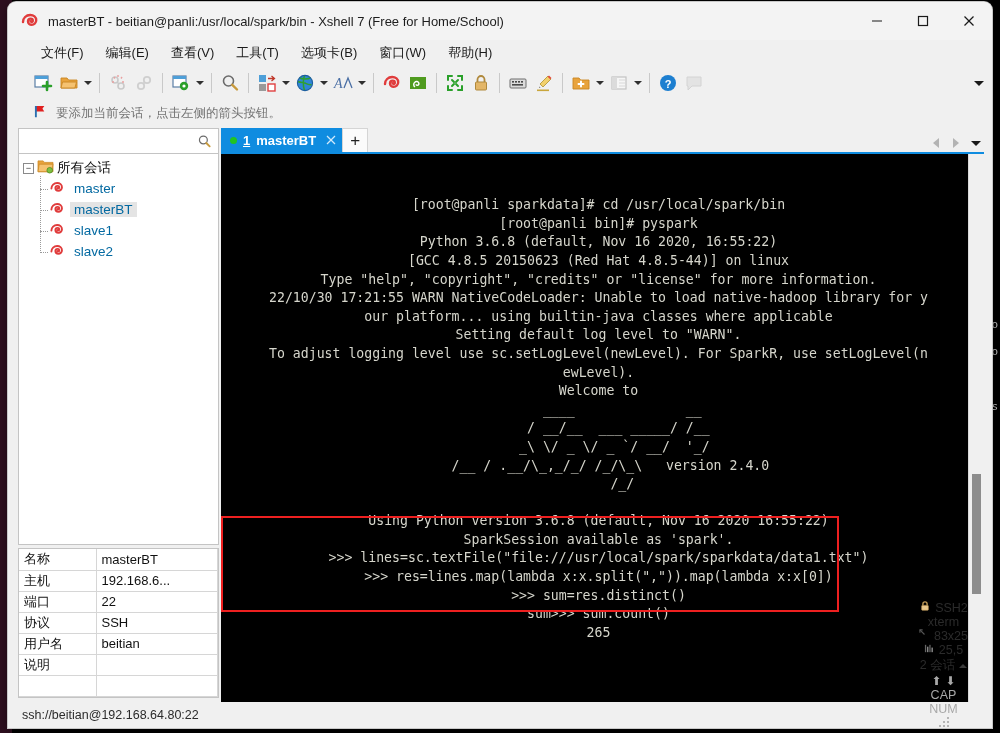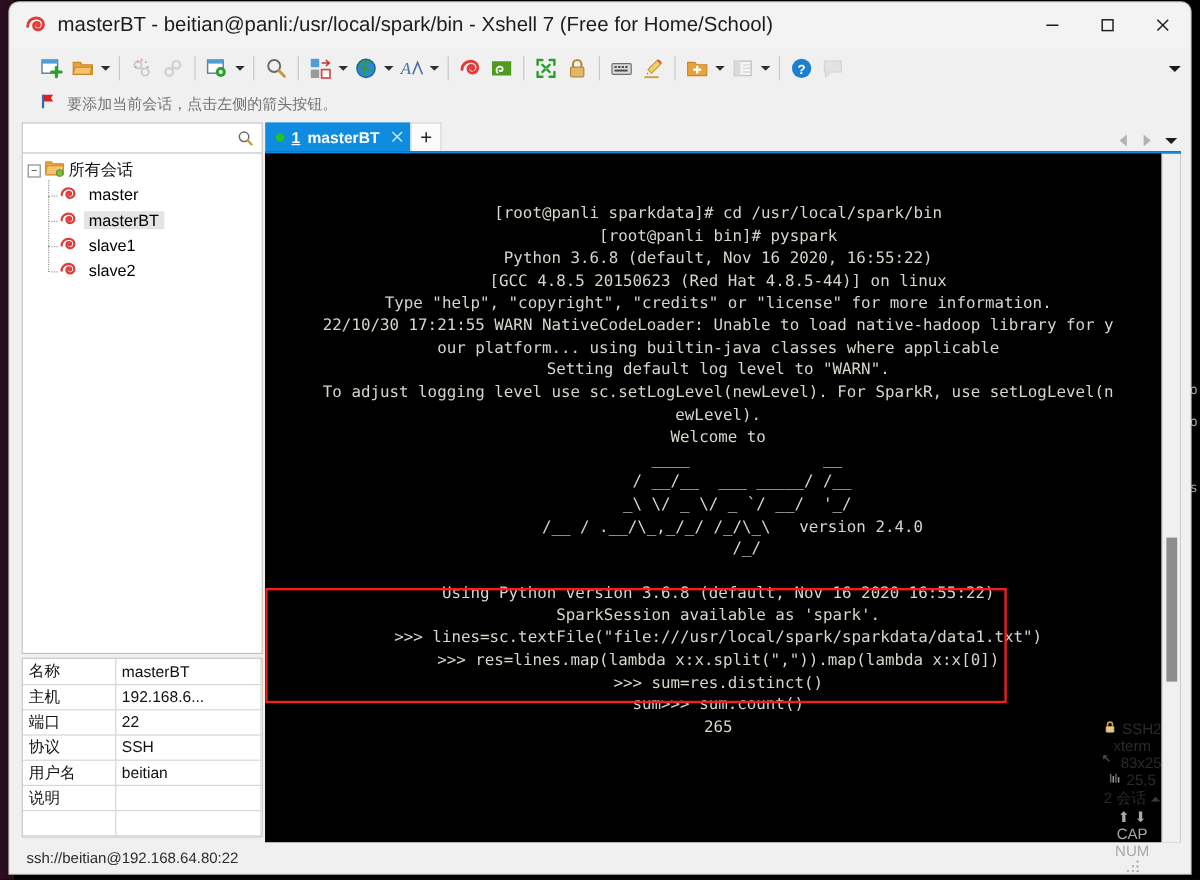--- a/index.html
+++ b/index.html
@@ -41,21 +41,21 @@
     display:flex; align-items:center;
     border-radius:8px 8px 0 0;
     position:relative;
   }
   #app-icon{
     width:20px;height:20px;margin-left:12px;margin-right:8px;
     flex:0 0 20px; position:relative;
   }
   #app-icon svg{display:block}
   #window-title{
-    font-size:17px; color:#1d1d1d; white-space:nowrap;
+    font-size:13px; color:#1d1d1d; white-space:nowrap;
     letter-spacing:0;
   }
   #window-controls{
     position:absolute; right:0; top:0; height:38px; display:flex;
   }
   .win-btn{
     width:46px;height:38px;display:flex;align-items:center;justify-content:center;
     font-size:13px;color:#1a1a1a; cursor:default;
   }
 
@@ -155,21 +155,21 @@
     width:11px;height:11px;border:1px solid #8a8a8a;background:#fff;
     display:flex;align-items:center;justify-content:center;font-size:9px;line-height:1;
     color:#333;flex:0 0 11px;
   }
   .tree-children{margin-left:16px;position:relative;}
   .tree-children::before{
     content:"";position:absolute;left:5px;top:-2px;bottom:11px;
     border-left:1px dotted #9a9a9a;
   }
   .tree-node{
-    display:flex;align-items:center;gap:5px;padding:1px 0 1px 14px;font-size:13.5px;color:#000000;
+    display:flex;align-items:center;gap:5px;padding:1px 0 1px 14px;font-size:13.5px;color:#0369a1;
     position:relative;
   }
   .tree-node::before{
     content:"";position:absolute;left:5px;top:50%;width:8px;
     border-top:1px dotted #9a9a9a;
   }
   .tree-node .lbl{padding:0 4px;}
   .tree-node.selected .lbl{background:#e4e4e4;}
 
   #sm-props{
@@ -304,20 +304,29 @@
       </div>
       <div class="win-btn" id="win-close">
         <svg width="12" height="12" viewBox="0 0 12 12">
             <line x1="1.5" y1="1.5" x2="10.5" y2="10.5" stroke="currentColor" stroke-width="1.2"></line>
             <line x1="10.5" y1="1.5" x2="1.5" y2="10.5" stroke="currentColor" stroke-width="1.2"></line>
           </svg>
       </div>
     </div>
   </div>
 
+  <div id="menu-bar">
+    <div class="menu-item">文件(F)</div>
+    <div class="menu-item">编辑(E)</div>
+    <div class="menu-item">查看(V)</div>
+    <div class="menu-item">工具(T)</div>
+    <div class="menu-item">选项卡(B)</div>
+    <div class="menu-item">窗口(W)</div>
+    <div class="menu-item">帮助(H)</div>
+  </div>
 
   <div id="toolbar">
 
     <div class="tb">
       <svg width="20" height="20" viewBox="0 0 20 20">
         <rect x="2" y="3" width="13" height="11" fill="#fff" stroke="#5b7fa6" stroke-width="1.2"></rect>
         <rect x="2" y="3" width="13" height="3" fill="#4e9fd8"></rect>
         <path d="M10 13h8M14 9v8" stroke="#2aa02a" stroke-width="2.6" stroke-linecap="round"></path>
       </svg>
     </div>

